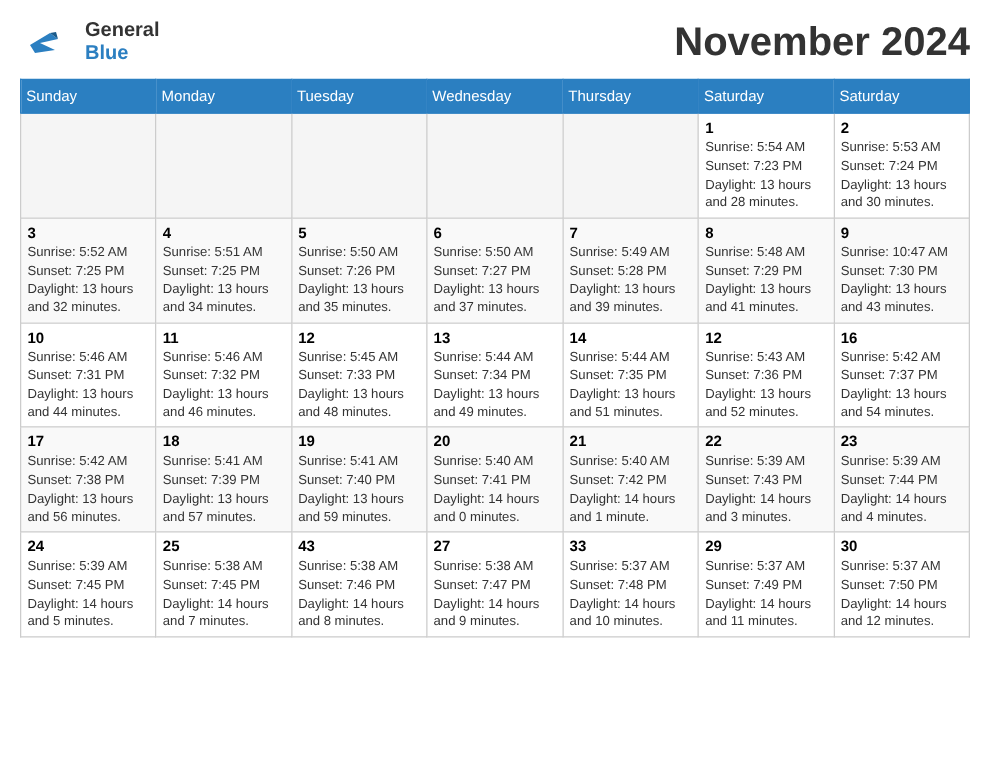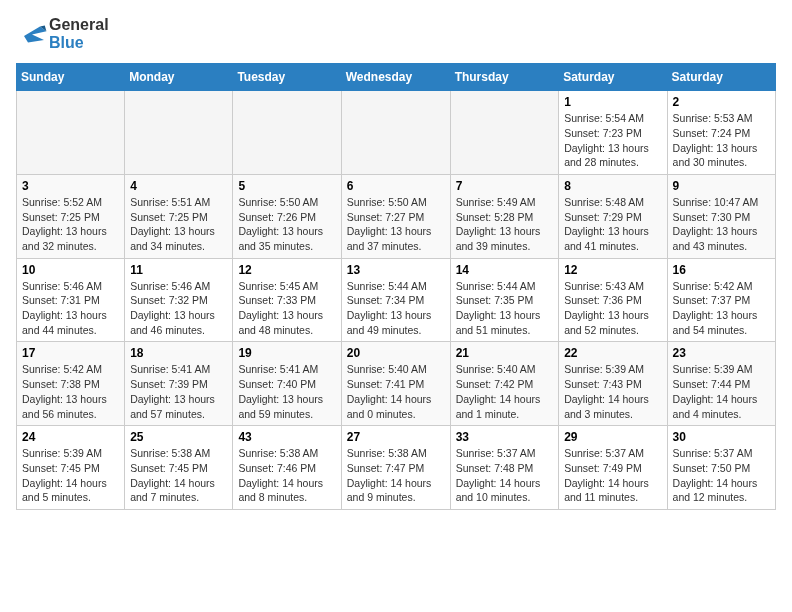--- a/index.html
+++ b/index.html
@@ -12,21 +12,21 @@
     }
     .header {
       display: flex;
       align-items: flex-start;
       justify-content: space-between;
       margin-bottom: 12px;
     }
     .logo {
       display: flex;
       align-items: center;
-      gap: 1px;
+      gap: 20px;
     }
     .logo-bird {
       width: 32px;
       height: 28px;
     }
     .title-block {
       text-align: right;
     }
     .month-title {
       font-size: 32px;
@@ -42,21 +42,21 @@
     .calendar {
       width: 100%;
       border-collapse: collapse;
       font-size: 11px;
     }
     .calendar th {
       background: #2b7fc1;
       color: #fff;
       padding: 6px 4px;
       text-align: left;
-      font-weight: bold;
+      font-weight: normal;
       font-size: 12px;
       border: 1px solid #2b7fc1;
     }
     .calendar td {
       border: 1px solid #ccc;
       vertical-align: top;
       padding: 4px 5px;
       width: 110px;
       min-height: 80px;
       background: #fff;
@@ -87,20 +87,21 @@
     <svg class="logo-bird" viewBox="0 0 40 35" xmlns="http://www.w3.org/2000/svg">
       <polygon points="10,20 30,8 38,14 20,18 35,25 15,28" fill="#2b7fc1"></polygon>
       <polygon points="30,8 38,14 36,7" fill="#1a5a8a"></polygon>
     </svg>
     <div>
       <div style="font-size:16px;font-weight:bold;color:#333;line-height:1.1;">General</div>
       <div style="font-size:16px;font-weight:bold;color:#2b7fc1;line-height:1.1;">Blue</div>
     </div>
   </div>
   <div class="title-block">
+    <div class="month-title">November 2024</div>
   </div>
 </div>
 
 <table class="calendar">
   <thead>
     <tr>
       <th>Sunday</th>
       <th>Monday</th>
       <th>Tuesday</th>
       <th>Wednesday</th>

